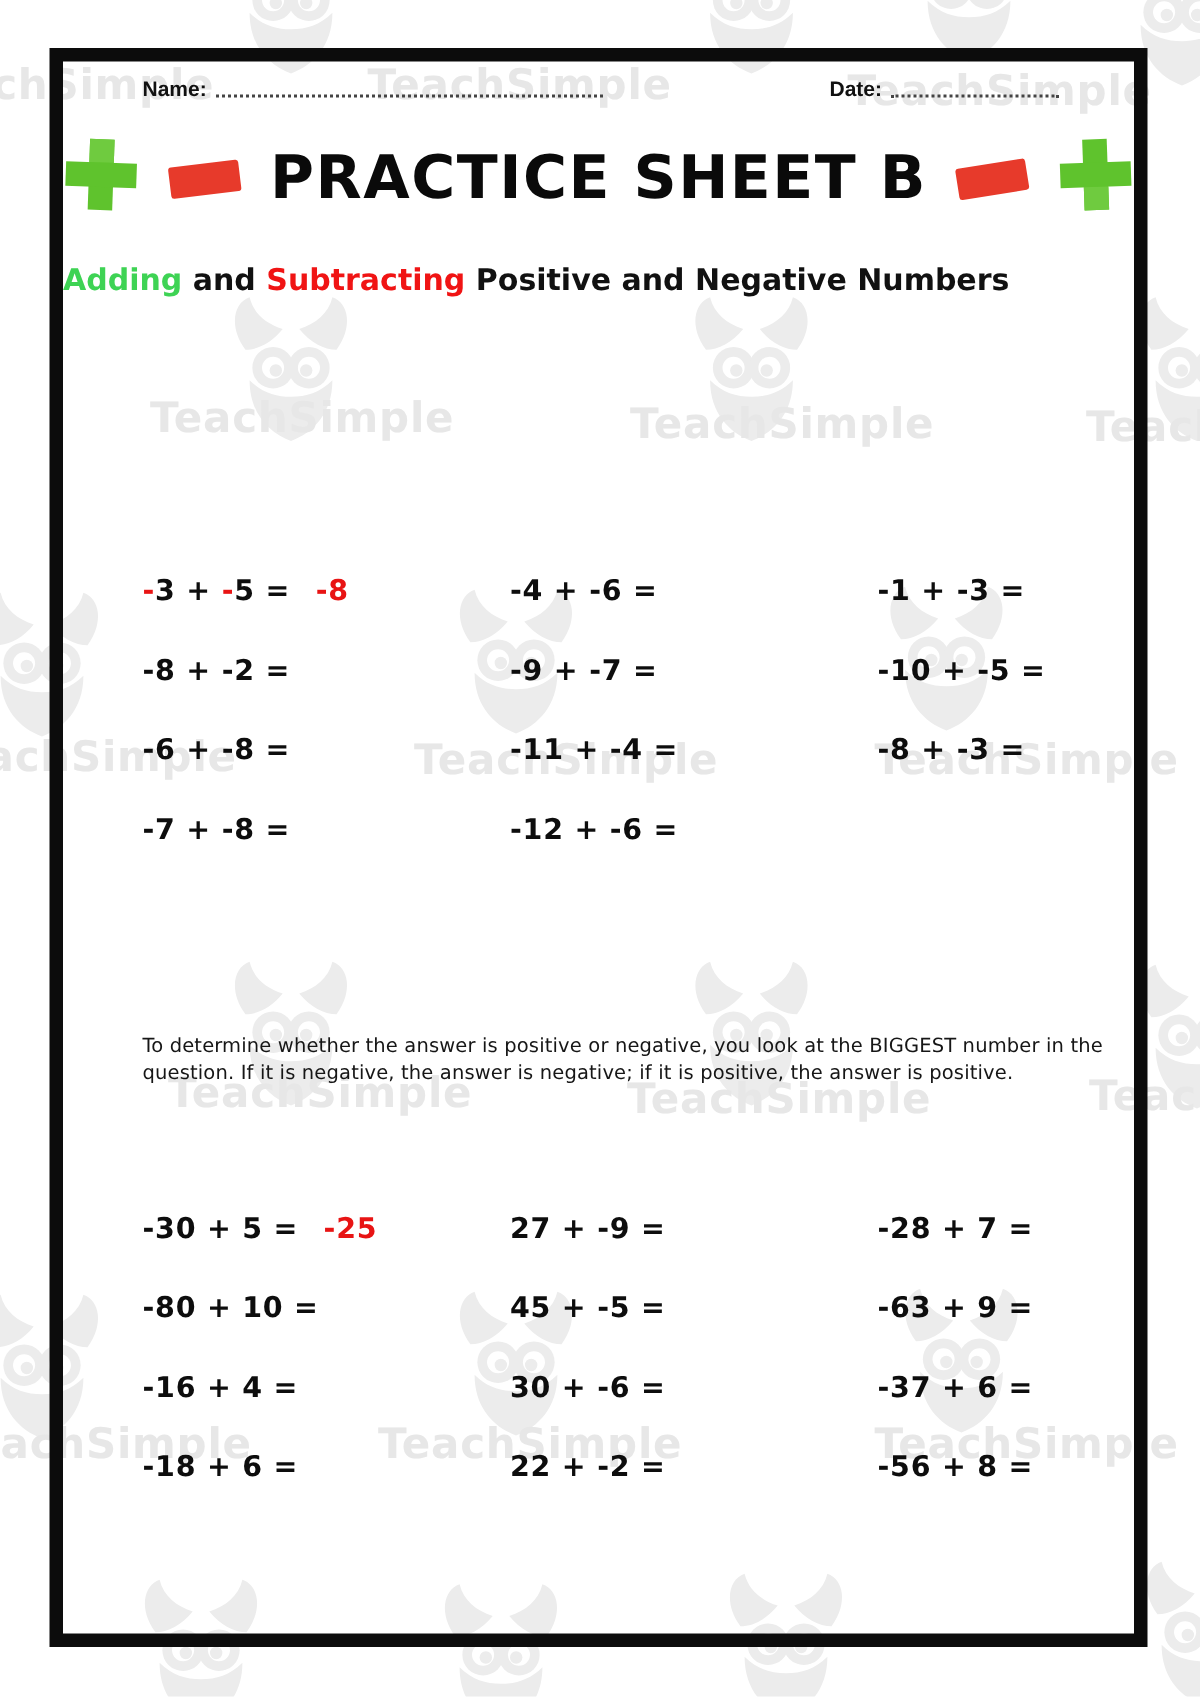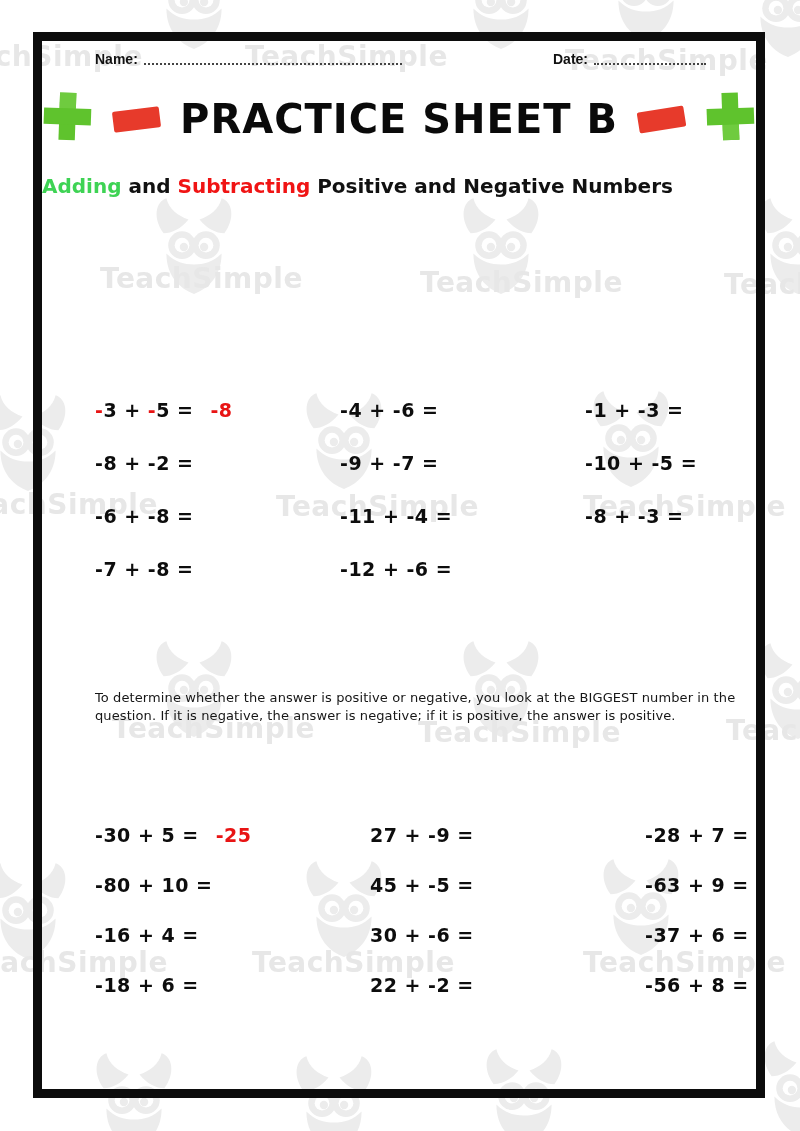--- a/index.html
+++ b/index.html
@@ -67,24 +67,23 @@
   .tip span{display:block;white-space:nowrap;}
   .tip1{top:592px;}
   .tip2{top:648px;}
 
   
   .grid{
     position:absolute;left:53px;width:640px;display:grid;
     grid-template-columns:245px 245px 1fr;row-gap:33px;
     font-size:19px;font-weight:bold;line-height:20px;color:#0d0d0d;letter-spacing:0.5px;
     white-space:nowrap;
-    margin-top:16px;
   }
   .grid1{top:343px;}
-  .grid2{top:768px;gap:30px;}
+  .grid2{top:768px;}
   .answer{color:#e81414;margin-left:17px;}
   .red-minus{color:#e81414;}
 
   [data-name]{}
 </style>
 </head>
 <body>
 
 <div class="canvas" data-name="worksheet-canvas">
 

